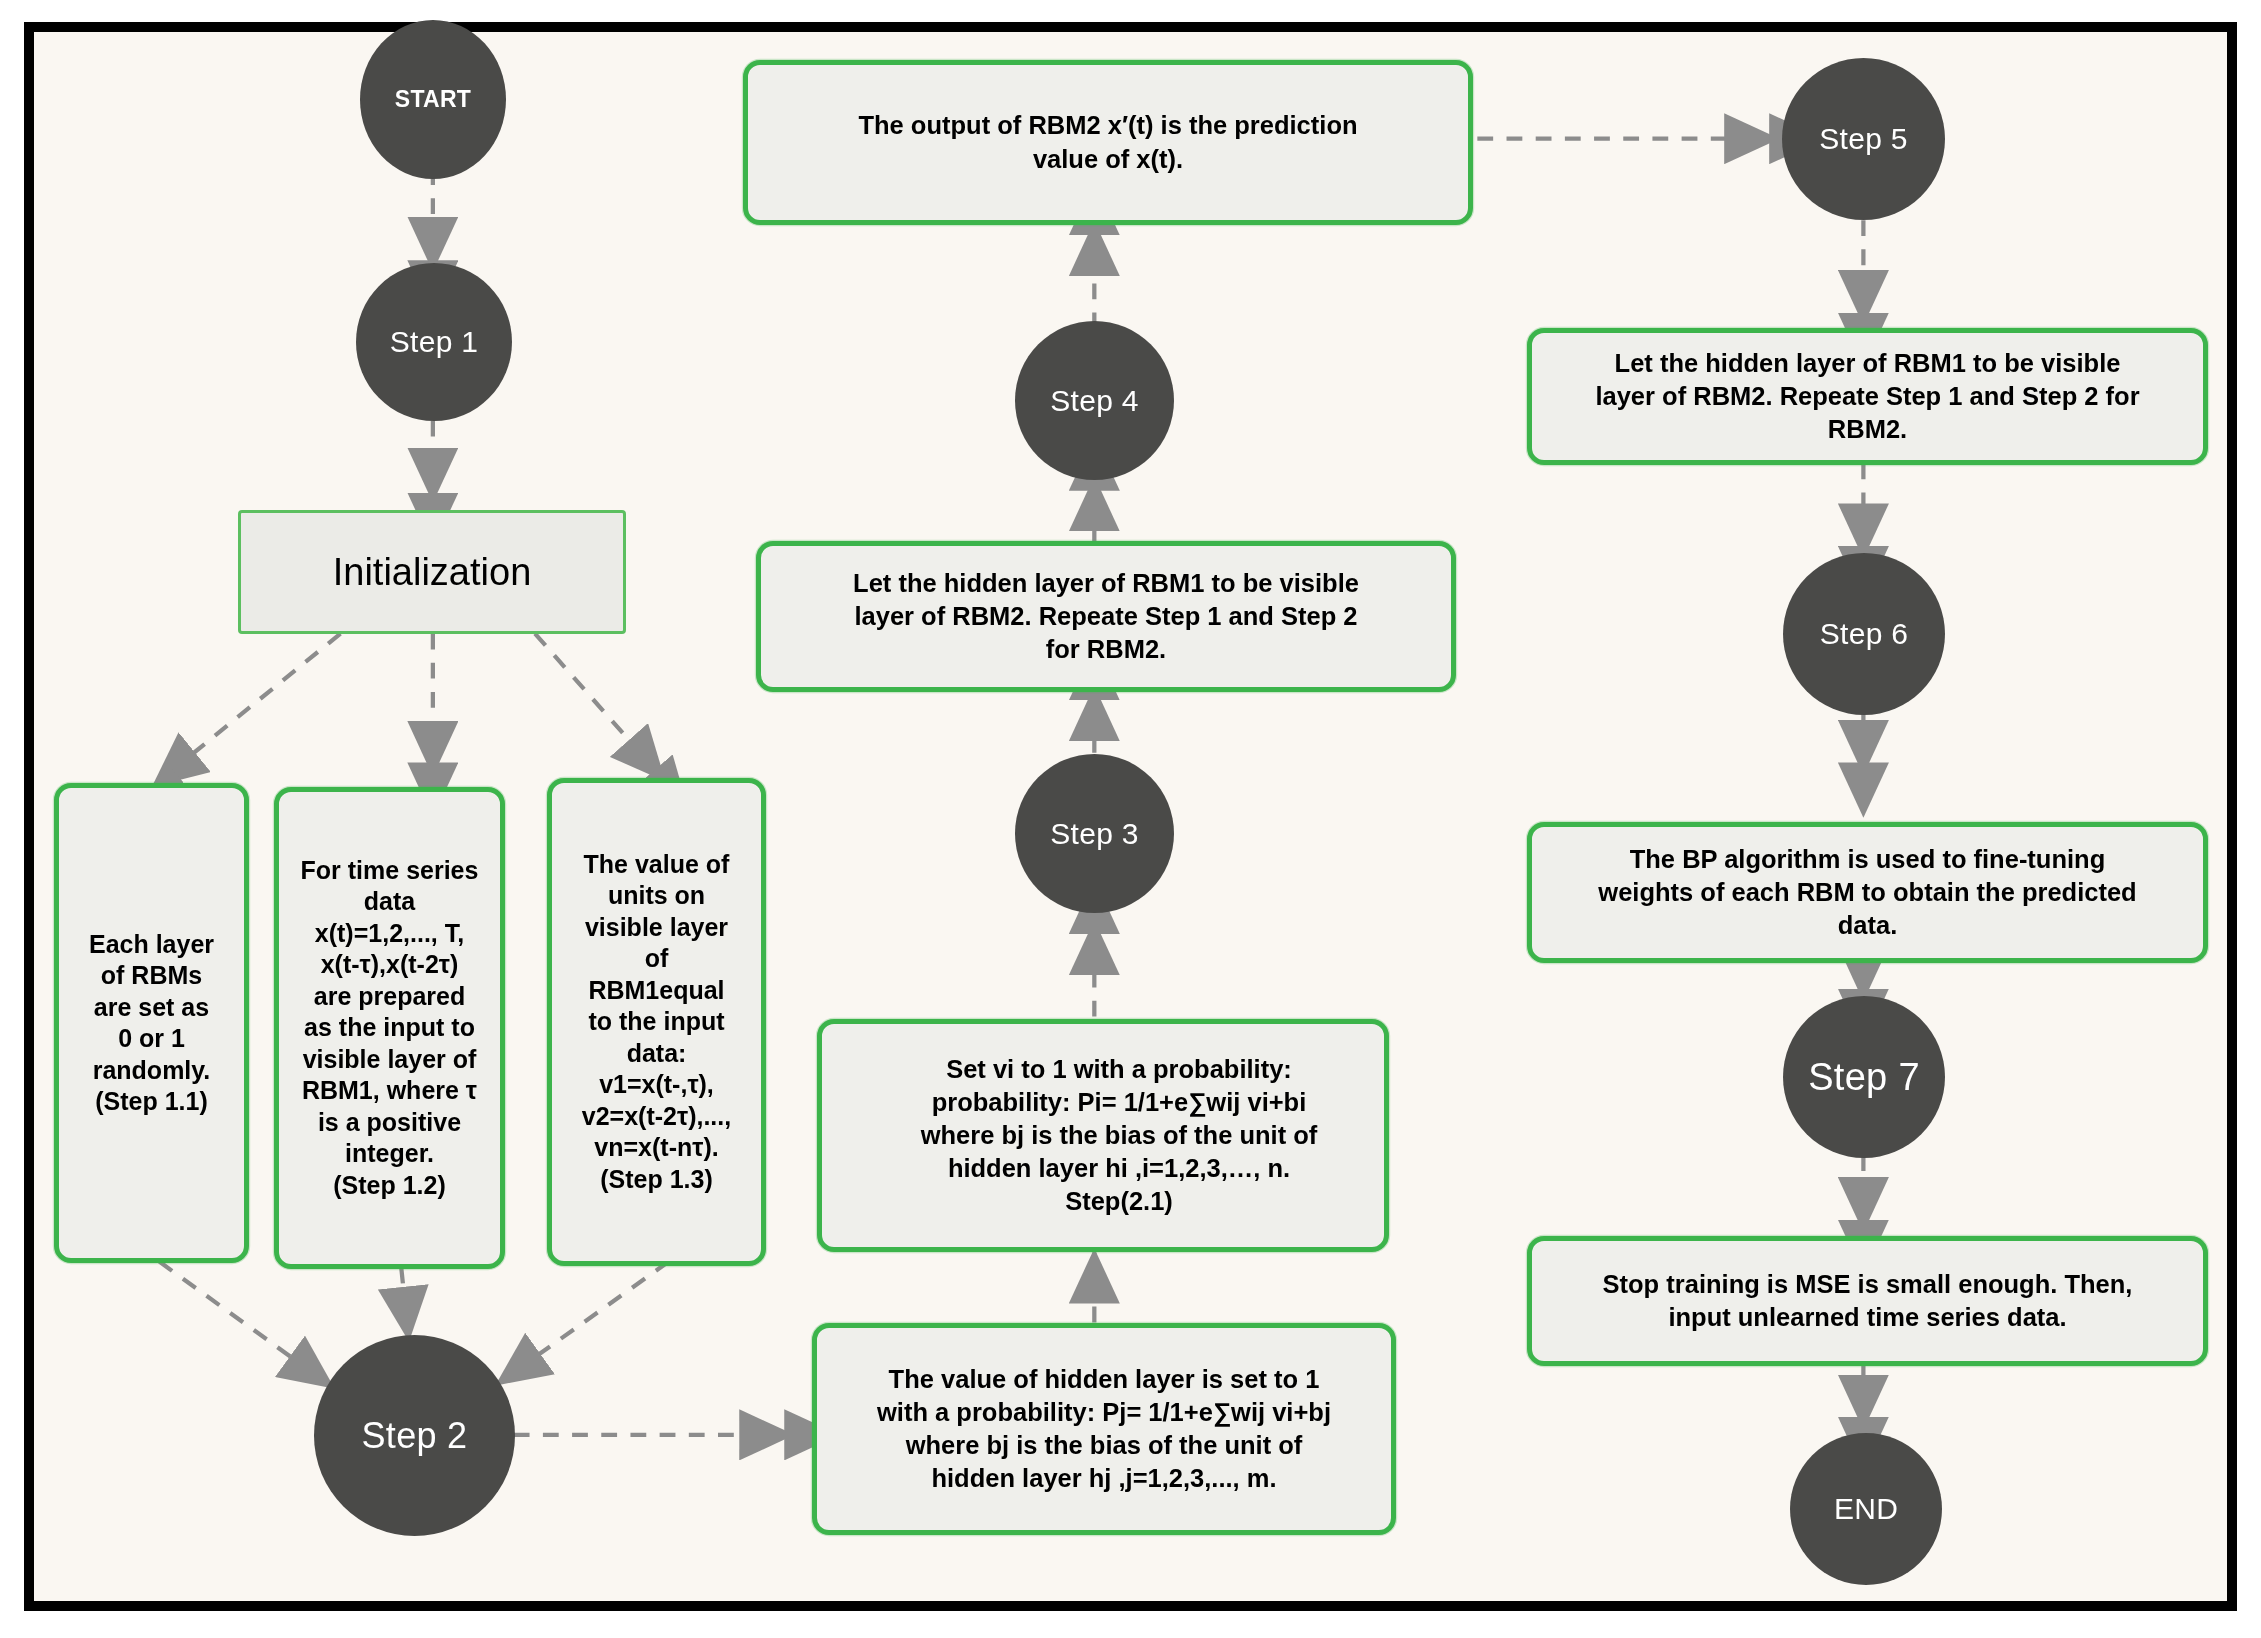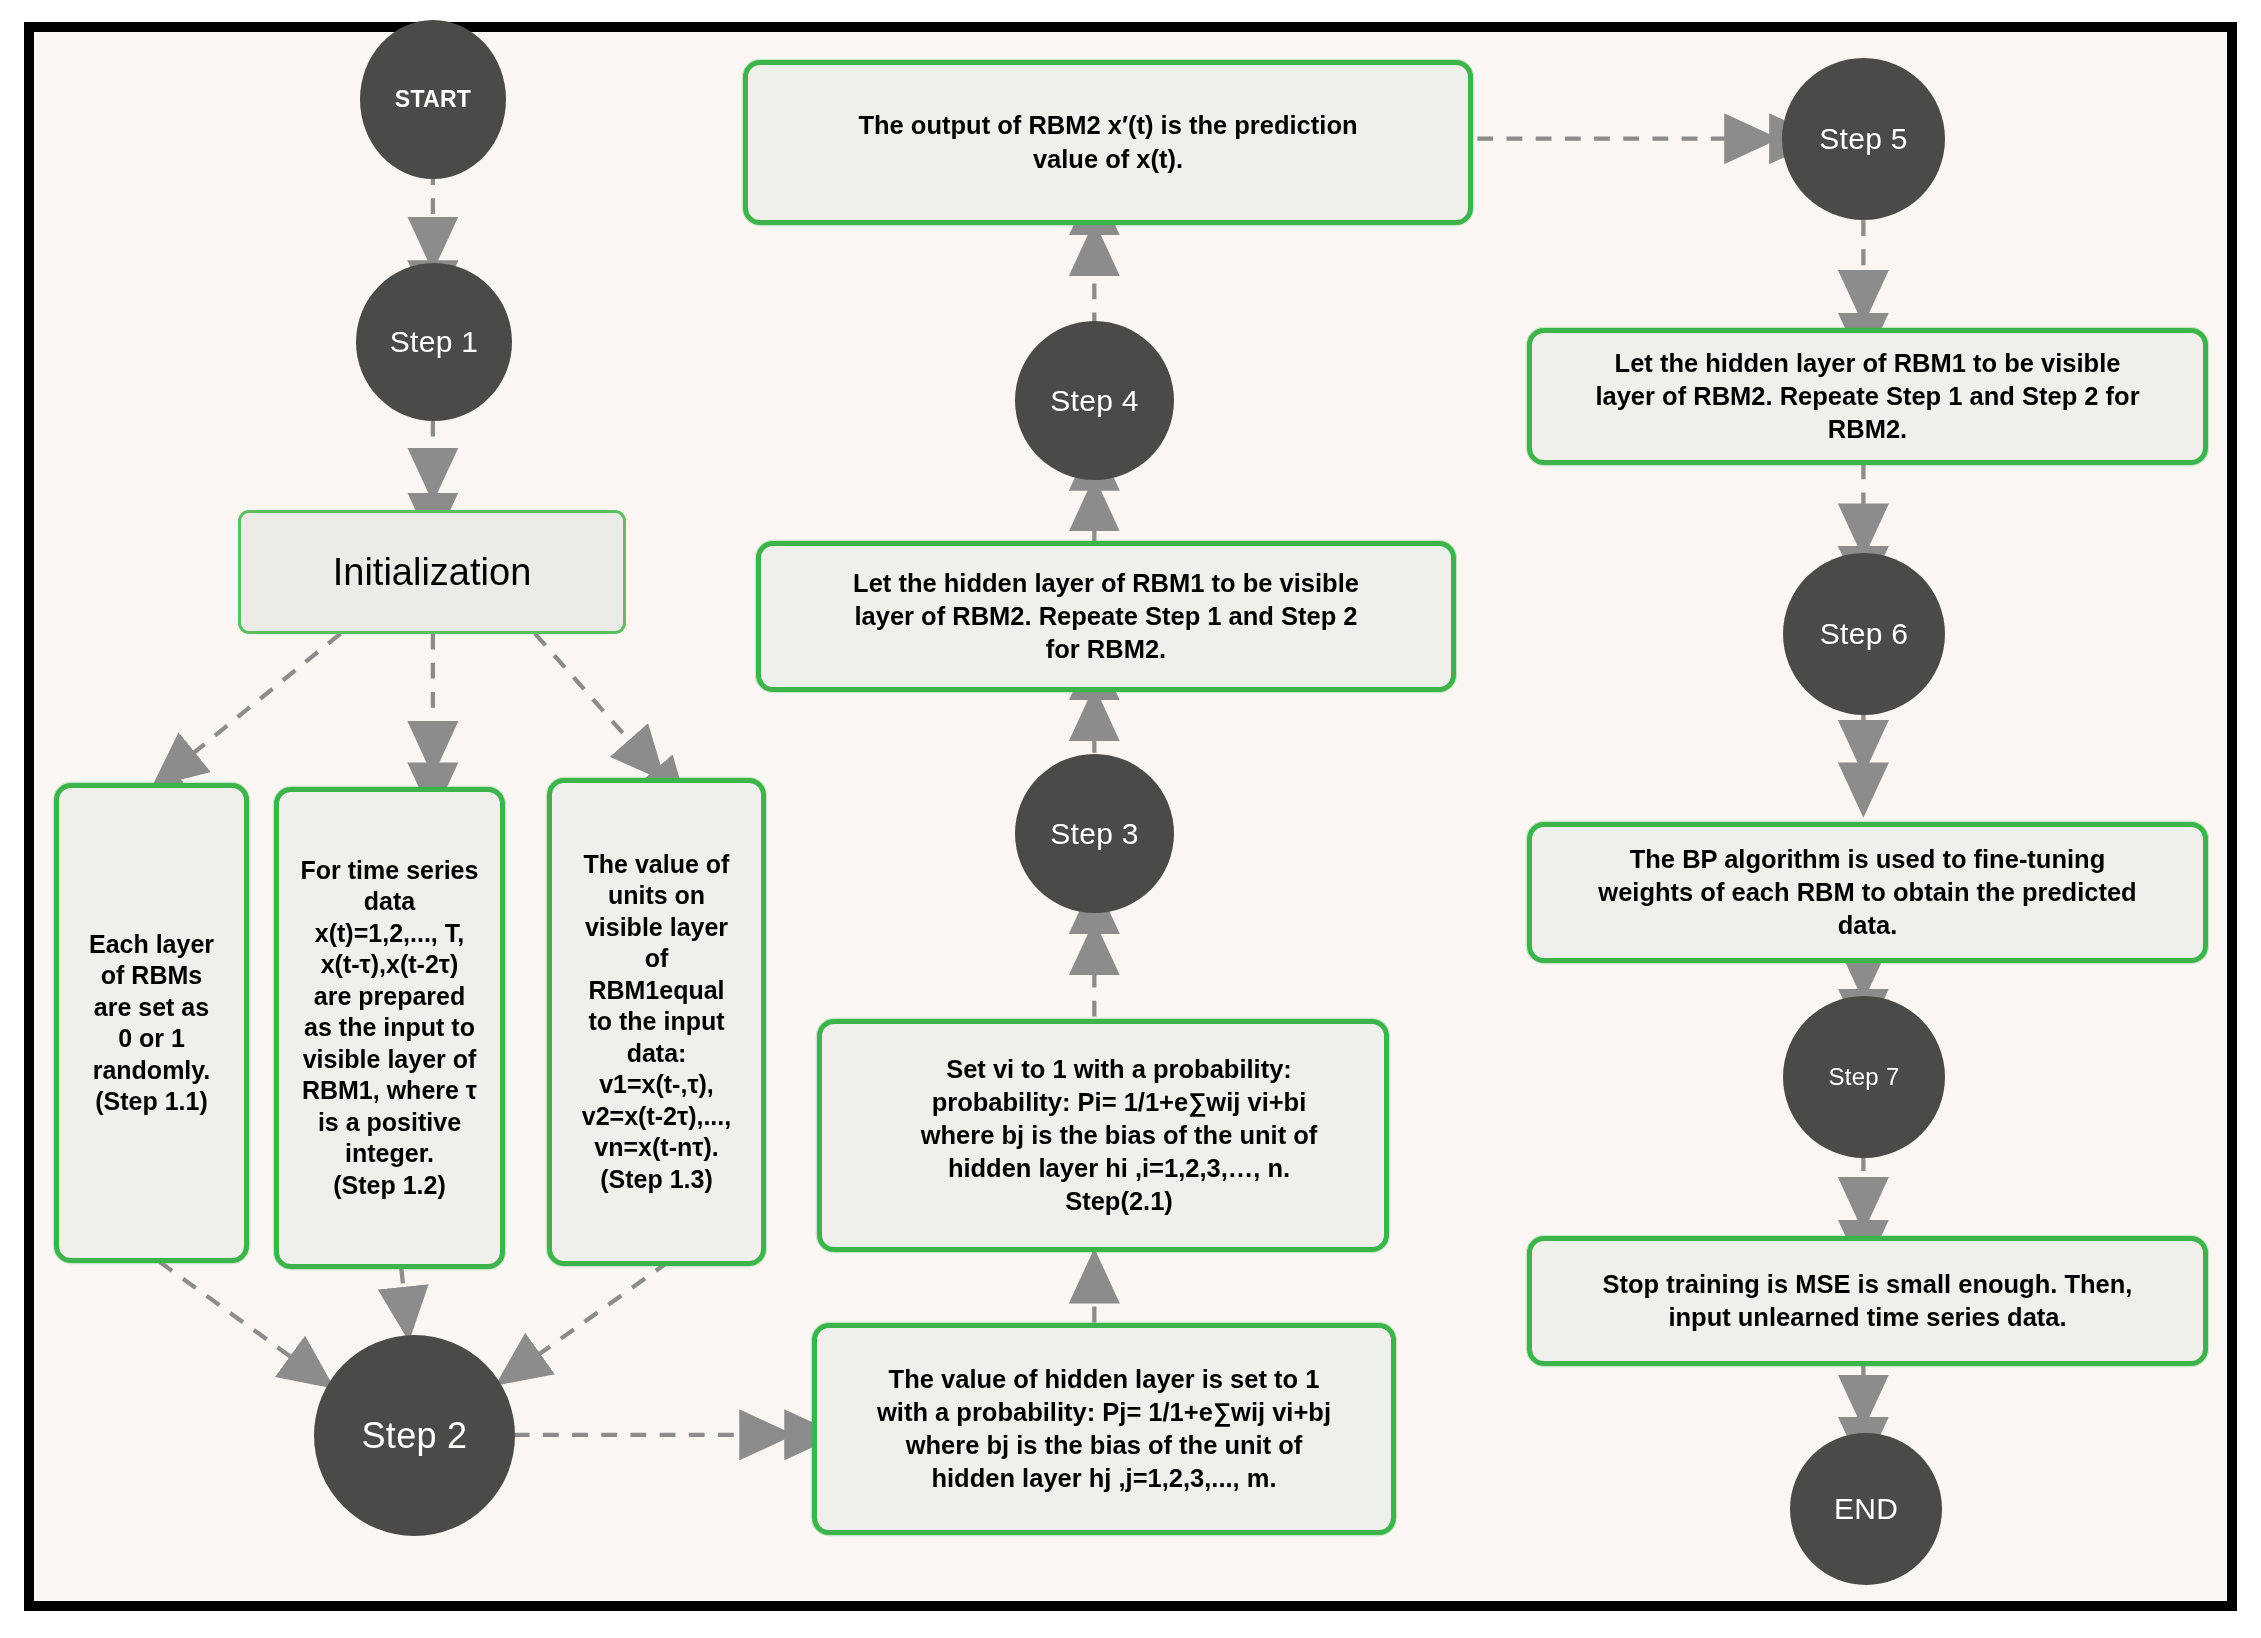--- a/index.html
+++ b/index.html
@@ -64,21 +64,21 @@
     box-shadow: 0 0 0 1.2px rgba(60,180,75,0.25);
   }
   .rbox .txt {
     padding: 2.4px 8.5px;
     line-height: 1.30;
     white-space: pre-line;
   }
   
   .sbox {
     border: 3px solid #5cbf60;
-    border-radius: 11px;
+    border-radius: 4px;
     background: #ebebe7;
     display: flex;
     align-items: center;
     justify-content: center;
     text-align: left;
     color: #000000;
     font-weight: normal;
   }
   .tall .txt { line-height: 1.26; }
 </style>
@@ -260,21 +260,21 @@
   <div class="node circle" style="left:1783px; top:553px; width:162px; height:162px; font-size:30px;">
     <span>Step 6</span>
   </div>
 
   <div class="node rbox" style="left:1527px; top:778px; width:681px; height:141px; font-size:25.5px;margin-top:44px;">
     <span class="txt">The BP algorithm is used to fine-tuning
 weights of each RBM to obtain the predicted
 data.</span>
   </div>
 
-  <div class="node circle" style="left:1783px; top:996px; width:162px; height:162px; font-size:24px;text-align:center;">
+  <div class="node circle" style="left:1783px; top:996px; width:162px; height:162px; font-size:38px;text-align:center;">
     <span>Step 7</span>
   </div>
 
   <div class="node rbox" style="left:1527px; top:1236px; width:681px; height:130px; font-size:25.5px;">
     <span class="txt">Stop training is MSE is small enough. Then,
 input unlearned time series data.</span>
   </div>
 
   <div class="node circle" style="left:1790px; top:1433px; width:152px; height:152px; font-size:30px;">
     <span>END</span>

